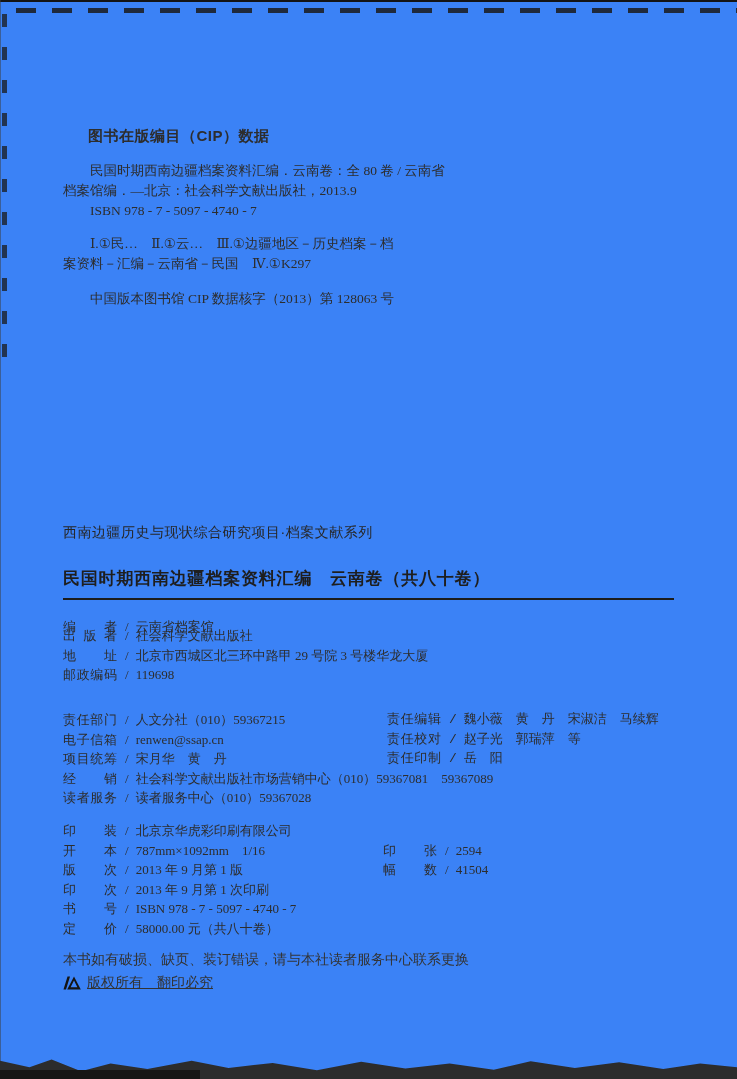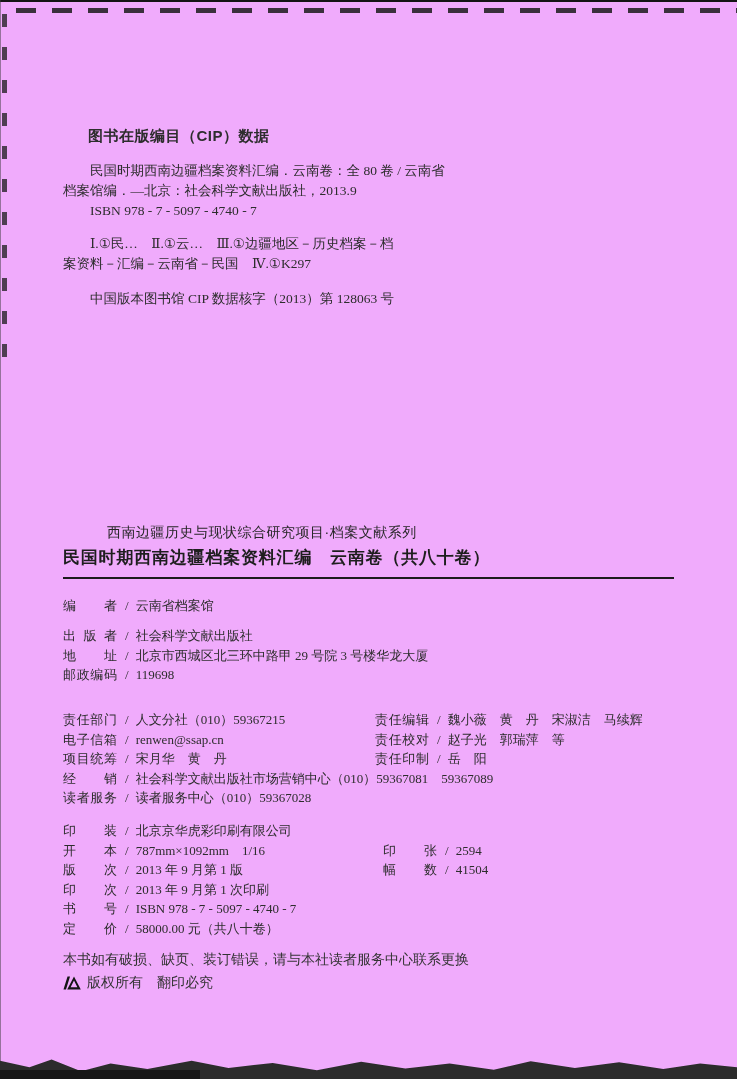--- a/index.html
+++ b/index.html
@@ -1,18 +1,18 @@
 <!DOCTYPE html>
 <html><head>
 <meta charset="utf-8">
 <style>
   html,body{margin:0;padding:0;background:#888;}
   .page{
     position:relative;width:737px;height:1079px;margin:0 auto;
-    background:#f0abfc;color:#2d2d2d;overflow:hidden;
+    background:#3b82f6;color:#2d2d2d;overflow:hidden;
     font-family:"Liberation Serif","DejaVu Serif",serif;
   }
   
   .edge-top{position:absolute;top:0;left:0;right:0;height:2px;background:#141414;}
   .edge-dash-top{position:absolute;top:8px;left:16px;right:0;height:5px;
     background:repeating-linear-gradient(90deg,#1a1a1a 0 20px,transparent 20px 36px);opacity:.85;}
   .edge-dash-left{position:absolute;top:14px;left:2px;width:5px;height:350px;
     background:repeating-linear-gradient(180deg,#1a1a1a 0 13px,transparent 13px 33px);opacity:.75;}
   .edge-left-line{position:absolute;top:0;left:0;width:1px;height:100%;background:#3c3c3c;opacity:.5;}
   .edge-bottom{position:absolute;bottom:0;left:0;right:0;height:26px;background:#2c2c2c;
@@ -20,39 +20,39 @@
   .edge-bottom2{position:absolute;bottom:0;left:0;width:200px;height:9px;background:#161616;}
 
   
   .cip{position:absolute;left:63px;top:126px;width:430px;font-size:13.5px;line-height:20px;}
   .cip-h{font-family:"Liberation Sans","DejaVu Sans",sans-serif;font-weight:bold;font-size:15px;
     padding-left:25px;margin-bottom:15px;letter-spacing:.5px;}
   .ind2{padding-left:27px;} .ind1{padding-left:13px;}
   .gap12{height:13px;} .gap14{height:15px;}
 
   .titleblk{position:absolute;left:63px;top:524px;width:611px;}
-  .series{font-family:"Liberation Sans","DejaVu Sans",sans-serif;font-size:14px;color:#262626;letter-spacing:.5px;margin-left:44px;}
+  .series{font-family:"Liberation Sans","DejaVu Sans",sans-serif;font-size:14px;color:#262626;letter-spacing:.5px;}
   .booktitle{font-family:"Liberation Sans","DejaVu Sans",sans-serif;font-weight:bold;font-size:17px;
-    margin-top:4px;letter-spacing:.8px;color:#1e1e1e;}
+    margin-top:25px;letter-spacing:.8px;color:#1e1e1e;}
   .rule{border:0;border-top:2px solid #1c1c1c;margin:8px 0 0 0;}
   .editor-row{margin-top:17px;font-size:13px;}
 
   .rows{font-size:13px;line-height:19.6px;}
   .pub{position:absolute;left:63px;top:626px;width:611px;}
   .staff{position:absolute;left:63px;top:710px;width:640px;}
-  .staff-right{position:absolute;left:312px;top:0;}
+  .staff-right{position:absolute;left:324px;top:0;font-family:Liberation Mono, monospace;}
   .printblk{position:absolute;left:63px;top:821px;width:640px;}
   .print-right{position:absolute;left:320px;top:19.6px;}
 
   .lbl{display:inline-block;width:54px;text-align:justify;text-align-last:justify;}
   .sep{margin:0 7px 0 8px;}
 
   .footer{position:absolute;left:63px;top:951px;width:560px;
     font-family:"Liberation Sans","DejaVu Sans",sans-serif;font-size:14px;color:#333;}
-  .copy-row{margin-top:5px;display:flex;align-items:center;gap:6px;}
+  .copy-row{margin-top:5px;display:flex;align-items:center;gap:6px;text-decoration:underline;}
   .copy-logo{width:18px;height:14px;flex:0 0 auto;}
 </style>
 </head>
 <body>
 
 <div class="page">
 
   <div class="edge-top"></div>
   <div class="edge-dash-top"></div>
   <div class="edge-dash-left"></div>

